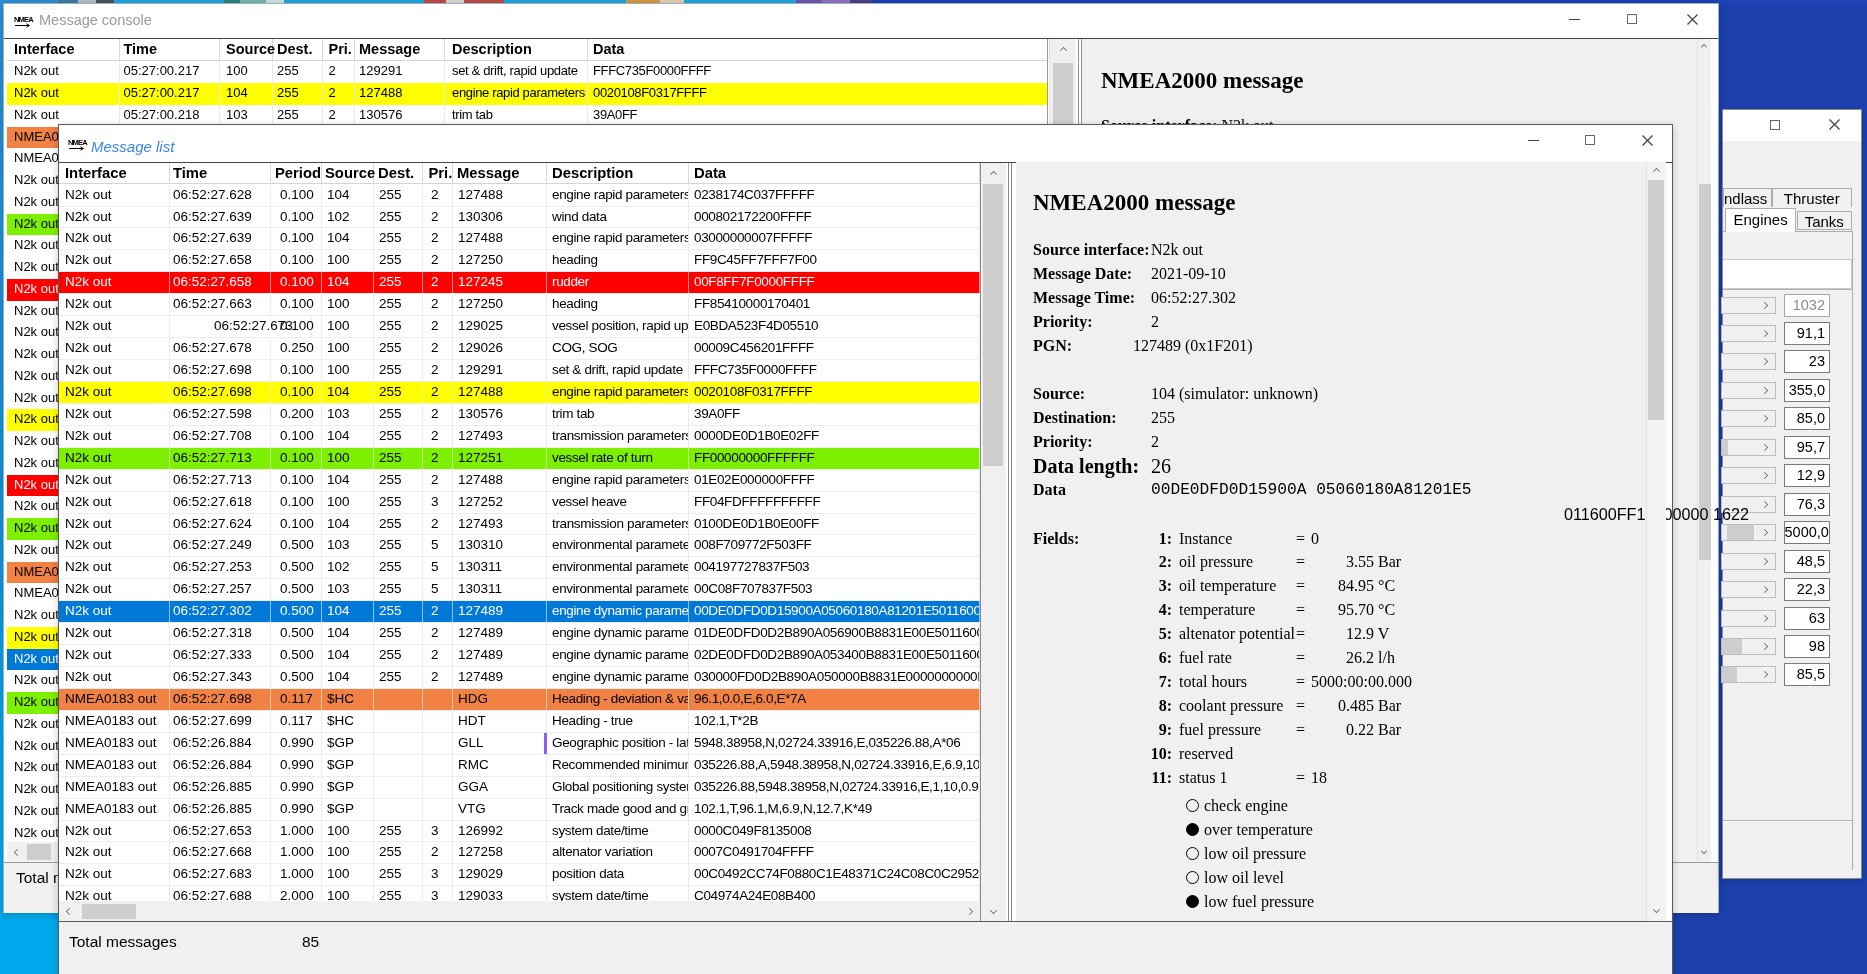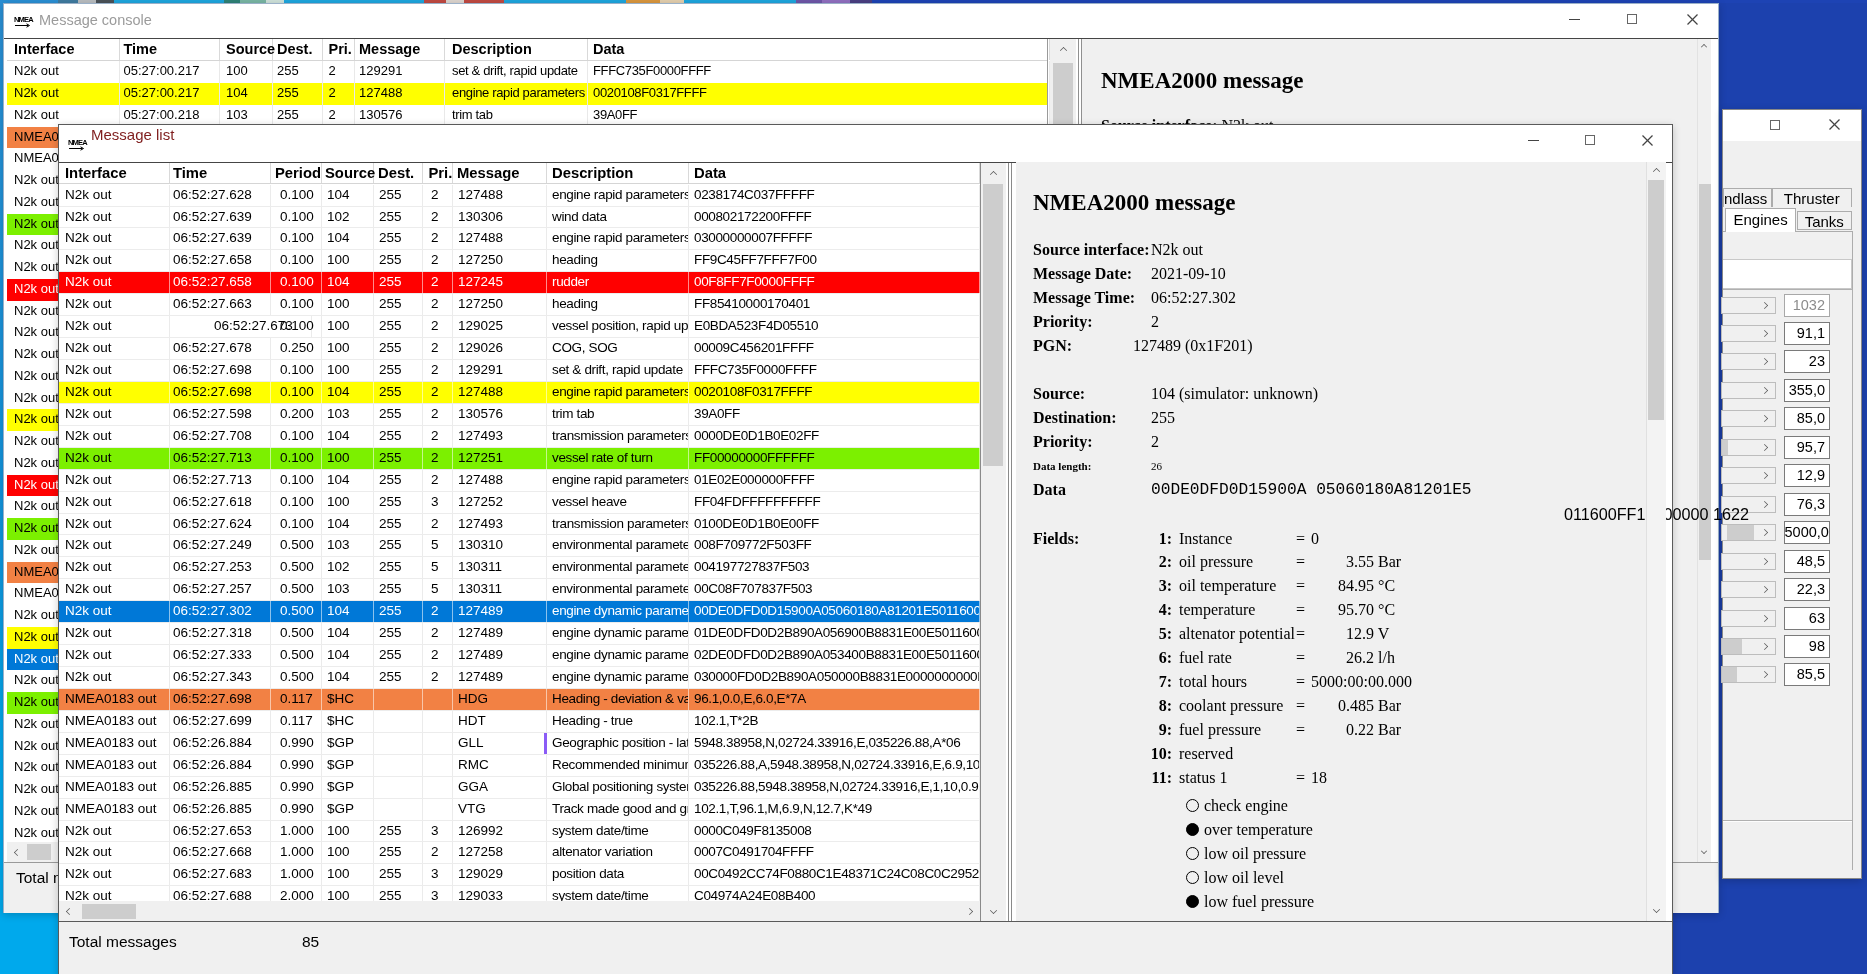--- a/index.html
+++ b/index.html
@@ -499,21 +499,21 @@
 <div style="position:absolute;left:-2px;top:556.48px;width:54.700000000000045px;height:17px;background:#f0f0f0;border:1px solid #bdbdbd;"></div>
 <div style="position:absolute;left:-1px;top:557.48px;width:15px;height:15px;background:#cdcdcd;"></div>
 <div style="position:absolute;left:37.5px;top:561.48px;width:7px;height:7px;border-top:1.8px solid #555;border-right:1.8px solid #555;transform:rotate(45deg) scale(.72);"></div>
 <div style="position:absolute;left:60.5px;top:553.48px;width:46.5px;height:23px;background:#fff;border:1px solid #7a7a7a;font-size:14.5px;line-height:21px;text-align:right;padding-right:4px;color:#000;">85,5</div>
 </div>
 <div class="win" style="left:58px;top:124px;width:1615px;height:856px;border-color:#5a5a5a;">
 <svg style="position:absolute;left:9px;top:12px" width="21" height="14" viewBox="0 0 21 14">
       <text x="0" y="8" font-family="Liberation Sans" font-size="7.5" font-weight="bold" letter-spacing="-0.8" fill="#000">NMEA</text>
       <path d="M1 11.5 H14.5 M12.5 9.8 L15.5 11.5 L12.5 13.2" stroke="#000" stroke-width="1" fill="none"></path>
     </svg>
-<div style="position:absolute;left:32px;top:0;height:20px;line-height:20px;font-size:15px;color:#7f1d1d;">Message list</div>
+<div style="position:absolute;left:32px;top:12px;height:20px;line-height:20px;font-size:15px;color:#3b82f6;font-style:italic;">Message list</div>
 <div style="position:absolute;left:1468.5px;top:15px;width:11px;height:1px;background:#444;"></div>
 <div style="position:absolute;left:1526.0px;top:10.0px;width:10px;height:10px;border:1px solid #666;box-sizing:border-box;"></div>
 <svg style="position:absolute;left:1582.5px;top:9.5px" width="11" height="11">
       <line x1="0.5" y1="0.5" x2="10.5" y2="10.5" stroke="#444" stroke-width="1.2"></line>
       <line x1="10.5" y1="0.5" x2="0.5" y2="10.5" stroke="#444" stroke-width="1.2"></line>
     </svg>
 <div style="position:absolute;left:0;top:37px;width:1613px;height:1px;background:#454545;"></div>
 <div style="position:absolute;left:0px;top:38px;width:921px;height:21px;line-height:20px;font-size:14.8px;font-weight:bold;background:#fff;border-bottom:1px solid #d5d5d5;">
       <div class="cell" style="left:0px;width:111.19999999999999px;padding-left:6px;border-right:1px solid #d9d9d9;overflow:visible;">Interface</div>
       <div class="cell" style="left:111.19999999999999px;width:101.10000000000002px;padding-left:2.8000000000000114px;border-right:1px solid #d9d9d9;overflow:visible;">Time</div>
@@ -906,21 +906,21 @@
 <div style="position:absolute;left:957px;top:37px;width:630px;height:759px;background:#f0f0f0;"></div>
 <div style="position:absolute;left:974px;top:65px;width:400px;height:26px;line-height:26px;font-family:'Liberation Serif',serif;font-size:23px;font-weight:bold;">NMEA2000 message</div>
 <div style="position:absolute;left:974px;top:114.19999999999999px;width:600px;height:22px;line-height:22px;font-family:'Liberation Serif',serif;font-size:16px;"><b>Source interface:</b><span style="position:absolute;left:118px;">N2k out</span></div>
 <div style="position:absolute;left:974px;top:138.13px;width:600px;height:22px;line-height:22px;font-family:'Liberation Serif',serif;font-size:16px;"><b>Message Date:</b><span style="position:absolute;left:118px;">2021-09-10</span></div>
 <div style="position:absolute;left:974px;top:162.06px;width:600px;height:22px;line-height:22px;font-family:'Liberation Serif',serif;font-size:16px;"><b>Message Time:</b><span style="position:absolute;left:118px;">06:52:27.302</span></div>
 <div style="position:absolute;left:974px;top:185.99px;width:600px;height:22px;line-height:22px;font-family:'Liberation Serif',serif;font-size:16px;"><b>Priority:</b><span style="position:absolute;left:118px;">2</span></div>
 <div style="position:absolute;left:974px;top:209.92000000000002px;width:600px;height:22px;line-height:22px;font-family:'Liberation Serif',serif;font-size:16px;"><b>PGN:</b><span style="position:absolute;left:100px;">127489 (0x1F201)</span></div>
 <div style="position:absolute;left:974px;top:257.78000000000003px;width:600px;height:22px;line-height:22px;font-family:'Liberation Serif',serif;font-size:16px;"><b>Source:</b><span style="position:absolute;left:118px;">104 (simulator: unknown)</span></div>
 <div style="position:absolute;left:974px;top:281.71000000000004px;width:600px;height:22px;line-height:22px;font-family:'Liberation Serif',serif;font-size:16px;"><b>Destination:</b><span style="position:absolute;left:118px;">255</span></div>
 <div style="position:absolute;left:974px;top:305.64000000000004px;width:600px;height:22px;line-height:22px;font-family:'Liberation Serif',serif;font-size:16px;"><b>Priority:</b><span style="position:absolute;left:118px;">2</span></div>
-<div style="position:absolute;left:974px;top:329.57000000000005px;width:600px;height:22px;line-height:22px;font-family:'Liberation Serif',serif;font-size:11px;"><b>Data length:</b><span style="position:absolute;left:118px;">26</span></div>
+<div style="position:absolute;left:974px;top:329.57000000000005px;width:600px;height:22px;line-height:22px;font-family:'Liberation Serif',serif;font-size:20px;"><b>Data length:</b><span style="position:absolute;left:118px;">26</span></div>
 <div style="position:absolute;left:974px;top:353.6px;width:600px;height:22px;line-height:22px;font-family:'Liberation Serif',serif;font-size:16px;"><b>Data</b><span style="position:absolute;left:118px;font-family:'Liberation Mono',monospace;font-size:16.2px;">00DE0DFD0D15900A&nbsp;05060180A81201E5</span></div>
 <div style="position:absolute;left:1090px;top:377.5px;width:600px;height:22px;line-height:22px;font-family:Liberation Sans, sans-serif;font-size:16.2px;text-align:right;">011600FF12000000&nbsp;1622</div>
 <div style="position:absolute;left:974px;top:402.5px;width:100px;height:22px;line-height:22px;font-family:'Liberation Serif',serif;font-size:16px;font-weight:bold;">Fields:</div>
 <div style="position:absolute;left:1071px;top:402.5px;width:480px;height:22px;line-height:22px;font-family:'Liberation Serif',serif;font-size:16px;"><span style="display:inline-block;width:42px;text-align:right;font-weight:bold;">1:</span><span style="position:absolute;left:49px;">Instance</span><span style="position:absolute;left:166px;">=</span><span style="position:absolute;left:181px;">0</span></div>
 <div style="position:absolute;left:1071px;top:426.42999999999995px;width:480px;height:22px;line-height:22px;font-family:'Liberation Serif',serif;font-size:16px;"><span style="display:inline-block;width:42px;text-align:right;font-weight:bold;">2:</span><span style="position:absolute;left:49px;">oil pressure</span><span style="position:absolute;left:166px;">=</span><span style="position:absolute;left:181px;"><span style="display:inline-block;width:63px;text-align:right;">3.55</span> Bar</span></div>
 <div style="position:absolute;left:1071px;top:450.3599999999999px;width:480px;height:22px;line-height:22px;font-family:'Liberation Serif',serif;font-size:16px;"><span style="display:inline-block;width:42px;text-align:right;font-weight:bold;">3:</span><span style="position:absolute;left:49px;">oil temperature</span><span style="position:absolute;left:166px;">=</span><span style="position:absolute;left:181px;"><span style="display:inline-block;width:63px;text-align:right;">84.95</span> °C</span></div>
 <div style="position:absolute;left:1071px;top:474.28999999999985px;width:480px;height:22px;line-height:22px;font-family:'Liberation Serif',serif;font-size:16px;"><span style="display:inline-block;width:42px;text-align:right;font-weight:bold;">4:</span><span style="position:absolute;left:49px;">temperature</span><span style="position:absolute;left:166px;">=</span><span style="position:absolute;left:181px;"><span style="display:inline-block;width:63px;text-align:right;">95.70</span> °C</span></div>
 <div style="position:absolute;left:1071px;top:498.2199999999998px;width:480px;height:22px;line-height:22px;font-family:'Liberation Serif',serif;font-size:16px;"><span style="display:inline-block;width:42px;text-align:right;font-weight:bold;">5:</span><span style="position:absolute;left:49px;">altenator potential</span><span style="position:absolute;left:166px;">=</span><span style="position:absolute;left:181px;"><span style="display:inline-block;width:63px;text-align:right;">12.9</span> V</span></div>
 <div style="position:absolute;left:1071px;top:522.1499999999997px;width:480px;height:22px;line-height:22px;font-family:'Liberation Serif',serif;font-size:16px;"><span style="display:inline-block;width:42px;text-align:right;font-weight:bold;">6:</span><span style="position:absolute;left:49px;">fuel rate</span><span style="position:absolute;left:166px;">=</span><span style="position:absolute;left:181px;"><span style="display:inline-block;width:63px;text-align:right;">26.2</span> l/h</span></div>
 <div style="position:absolute;left:1071px;top:546.0799999999997px;width:480px;height:22px;line-height:22px;font-family:'Liberation Serif',serif;font-size:16px;"><span style="display:inline-block;width:42px;text-align:right;font-weight:bold;">7:</span><span style="position:absolute;left:49px;">total hours</span><span style="position:absolute;left:166px;">=</span><span style="position:absolute;left:181px;">5000:00:00.000</span></div>

